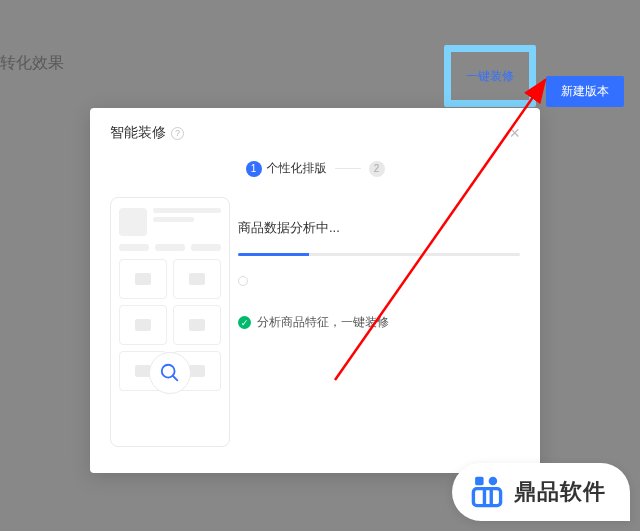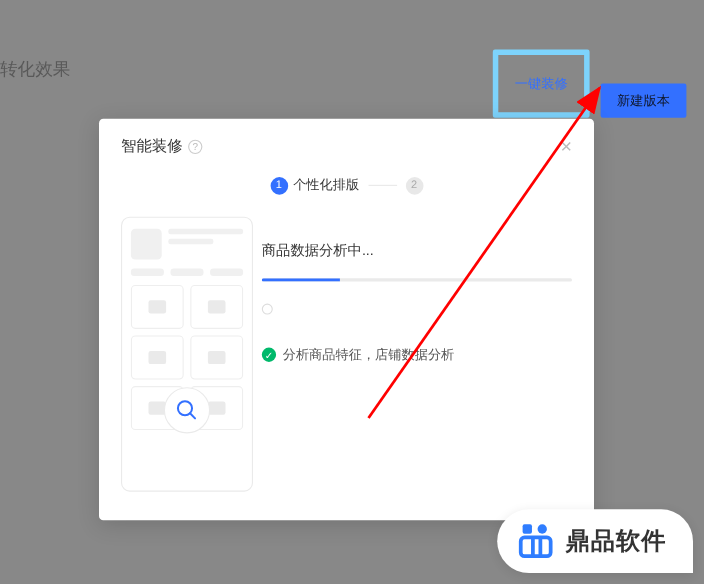--- a/index.html
+++ b/index.html
@@ -27,26 +27,26 @@
     }
     .btn {
       padding: 7px 15px;
       font-size: 12px;
       border-radius: 2px;
       cursor: pointer;
       border: none;
     }
     .btn-outline {
       background: transparent;
-      border: 5px solid #7dd3fc;
+      border: 7px solid #7dd3fc;
       color: #3370ff;
     }
     .btn-primary {
       background: #3370ff;
-      color: #0f172a;
+      color: #ffffff;
       margin-top: 31px;
     }
     .modal {
       position: absolute;
       left: 90px;
       top: 108px;
       width: 450px;
       height: 365px;
       background: #fff;
       border-radius: 4px;
@@ -356,21 +356,21 @@
       <div class="progress-title">商品数据分析中...</div>
       <div class="progress-bar">
         <div class="progress-fill"></div>
       </div>
       <div class="hint-line">
         <span class="dot"></span>
         <span></span>
       </div>
       <div class="success-line">
         <span class="check-icon">✓</span>
-        <span>分析商品特征，店铺数据分析</span>
+        <span>分析商品特征，一键装修</span>
       </div>
     </div>
   </div>
 </div>
 
 <svg class="arrow-svg" width="640" height="531">
   <defs>
     <marker id="arrowhead" markerWidth="10" markerHeight="8" refX="9" refY="4" orient="auto">
       <polygon points="0 0, 10 4, 0 8" fill="#ff0000"></polygon>
     </marker>

